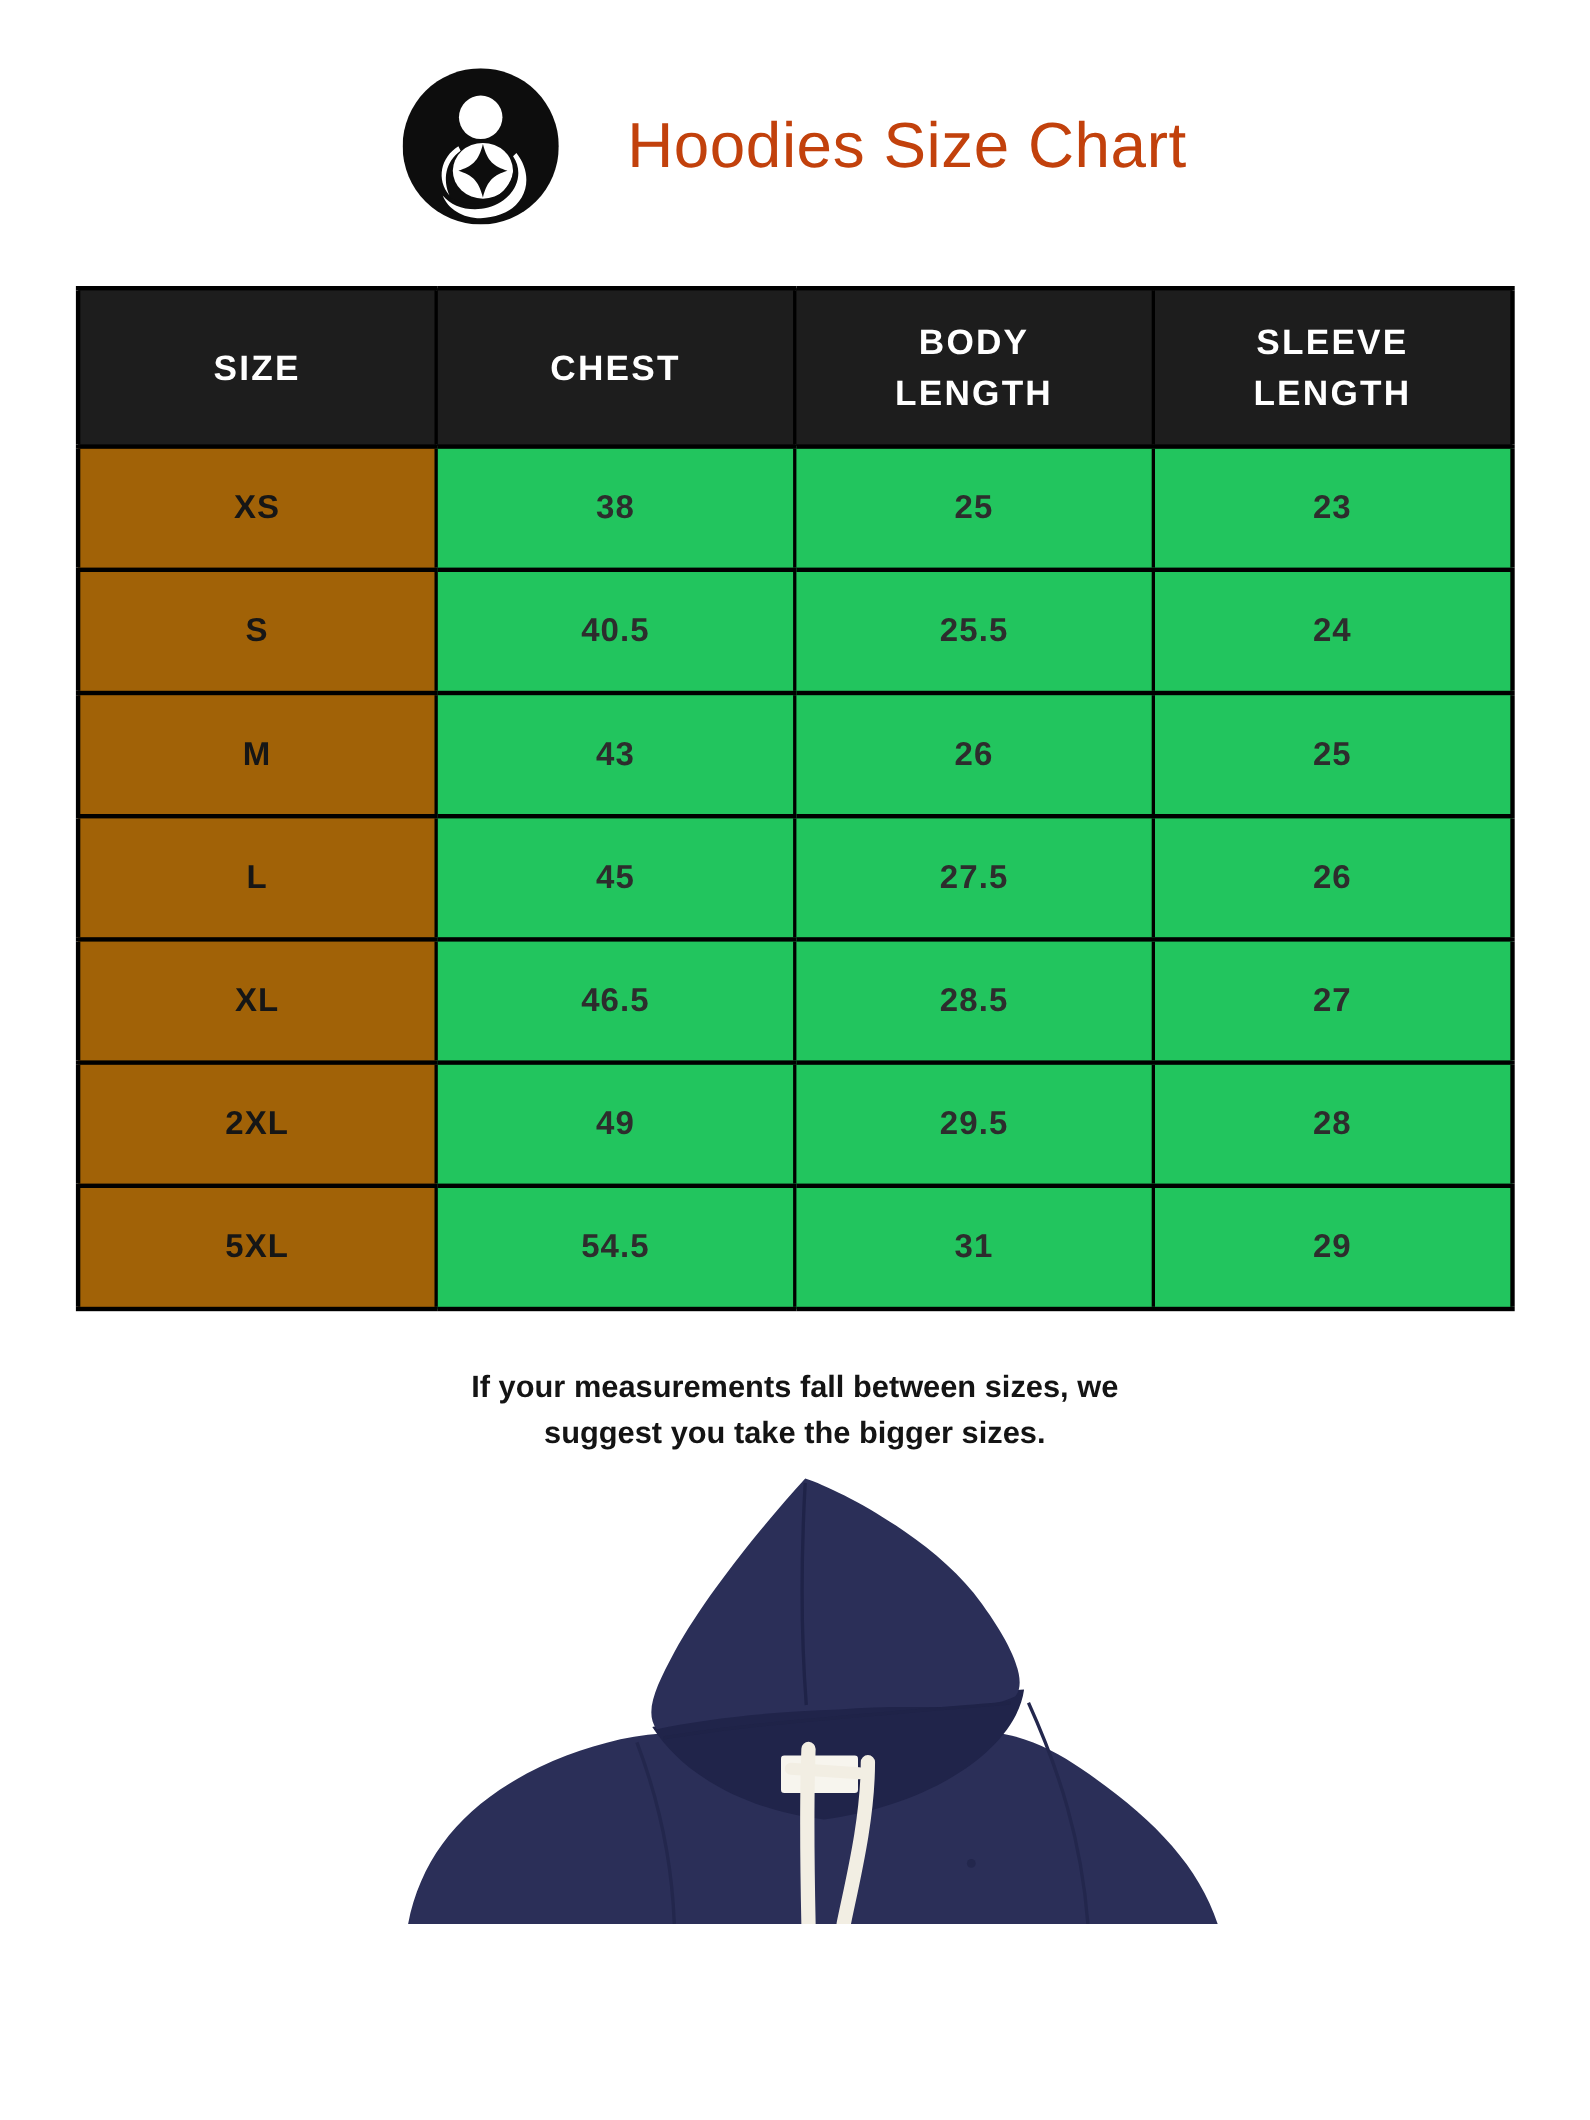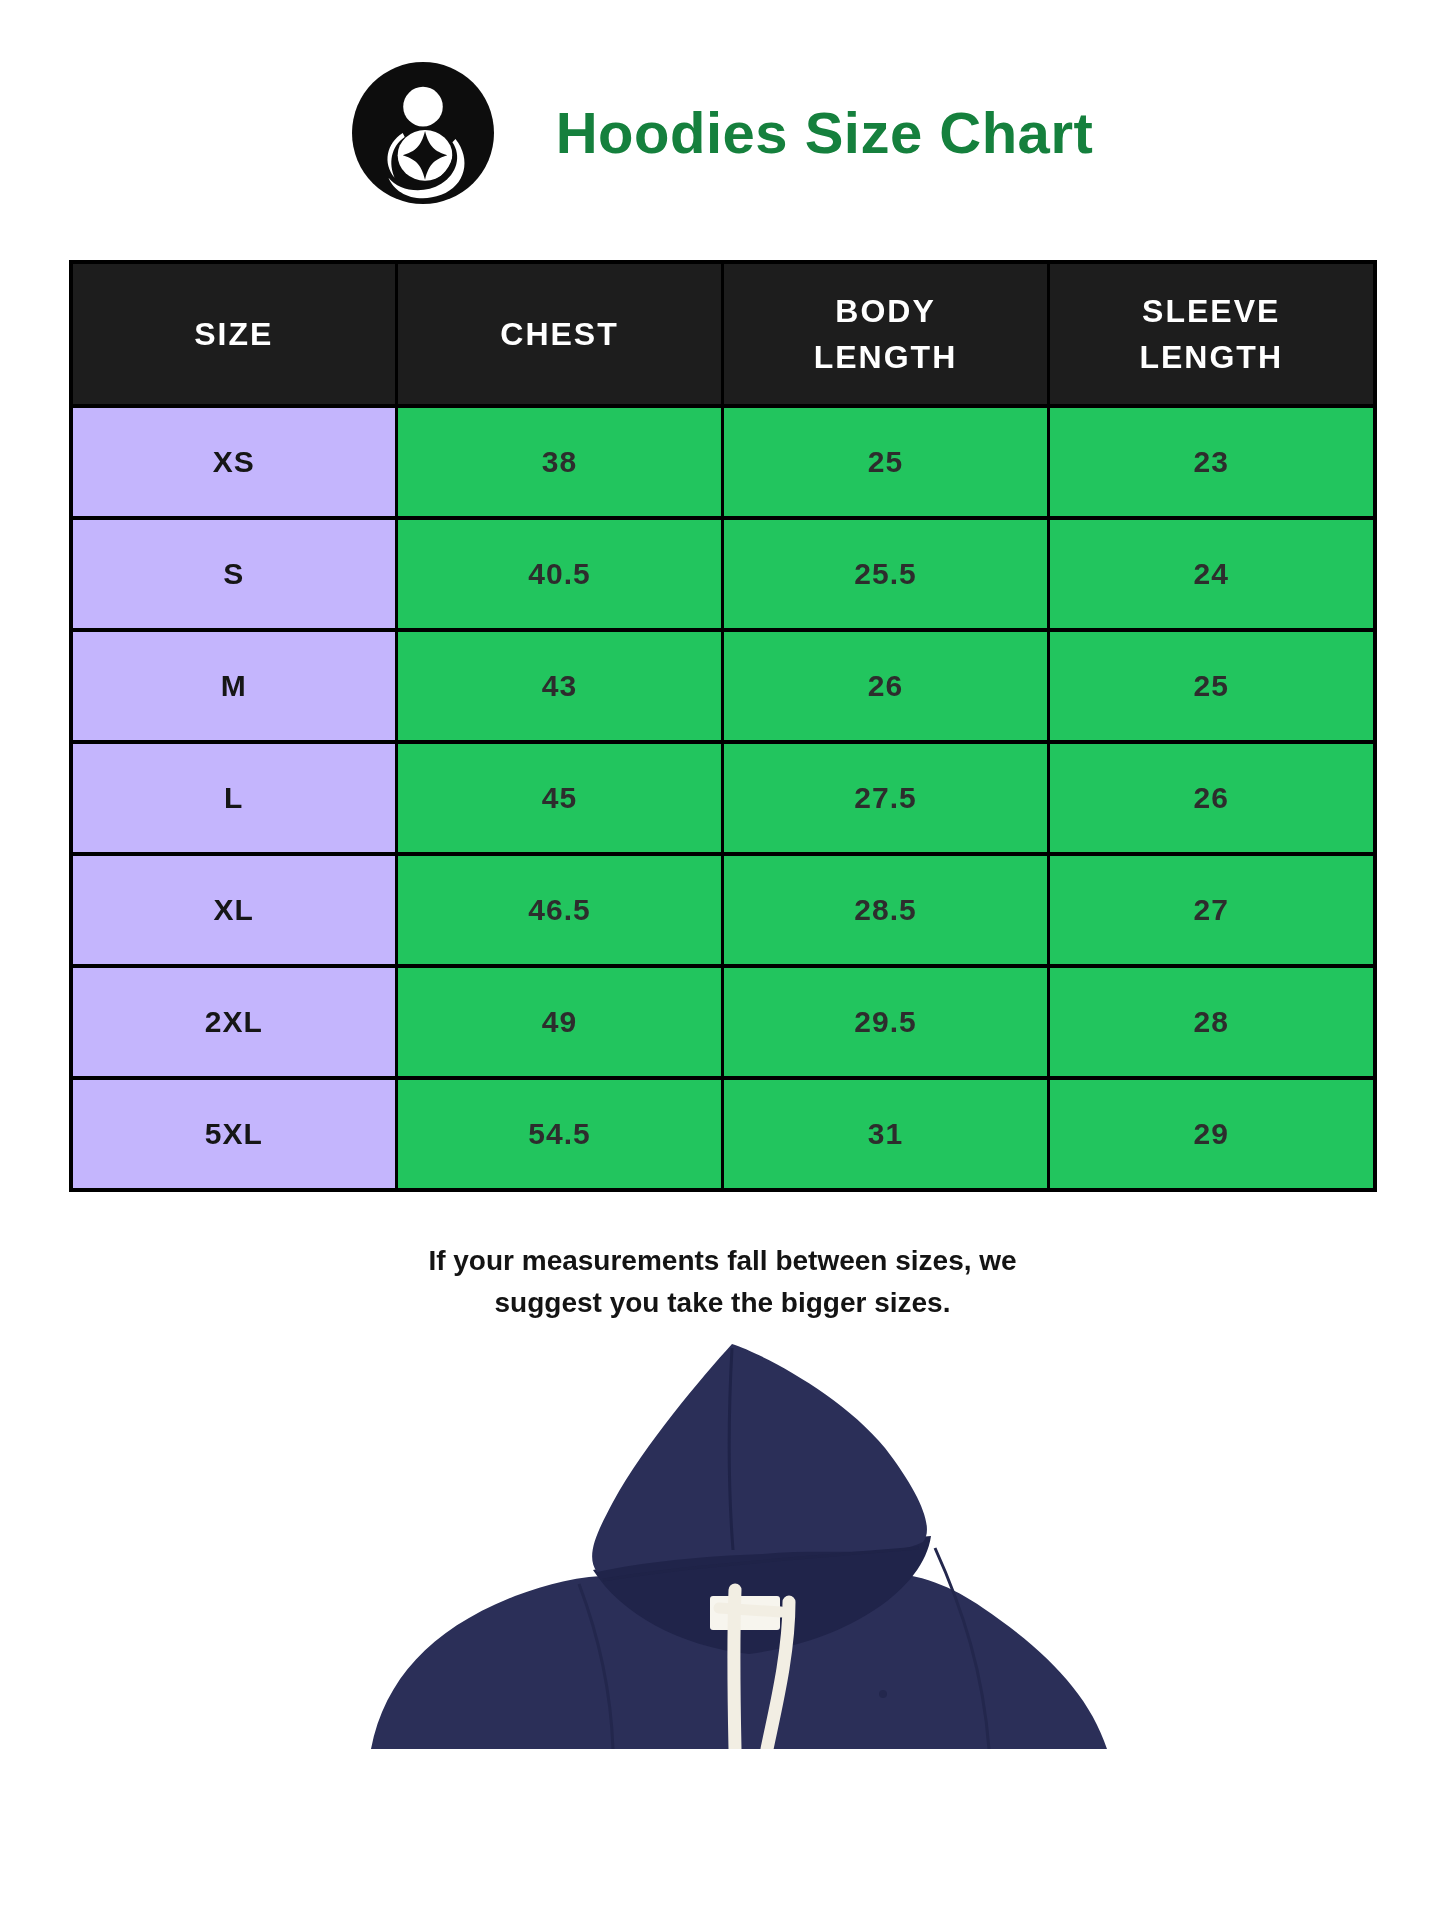--- a/index.html
+++ b/index.html
@@ -20,23 +20,23 @@
     display: flex;
     align-items: center;
     justify-content: center;
     gap: 62px;
     padding-top: 60px;
     height: 205px;
   }
   .logo { width: 142px; height: 142px; flex: 0 0 auto; }
   .title {
     font-size: 58px;
-    font-weight: 700;
+    font-weight: 400;
     letter-spacing: 0.5px;
-    color: #15803d;
+    color: #c2410c;
     white-space: nowrap;
   }
 
   
   table.size-table {
     width: 1308px;
     margin: 55px auto 0 auto;
     border-collapse: collapse;
     table-layout: fixed;
     border: 4px solid #000000;
@@ -57,21 +57,21 @@
     letter-spacing: 2px;
     line-height: 1.45;
     white-space: pre-line;
   }
   .size-table tbody tr { height: 112px; }
   .size-table tbody th {
     font-size: 30px;
     font-weight: 700;
     letter-spacing: 1px;
     color: #161616;
-    background: #c4b5fd;
+    background: #a16207;
   }
   .size-table tbody td {
     font-size: 30px;
     font-weight: 700;
     letter-spacing: 1px;
     color: #2d2d2d;
     background: #22c55e;
   }
 
   

